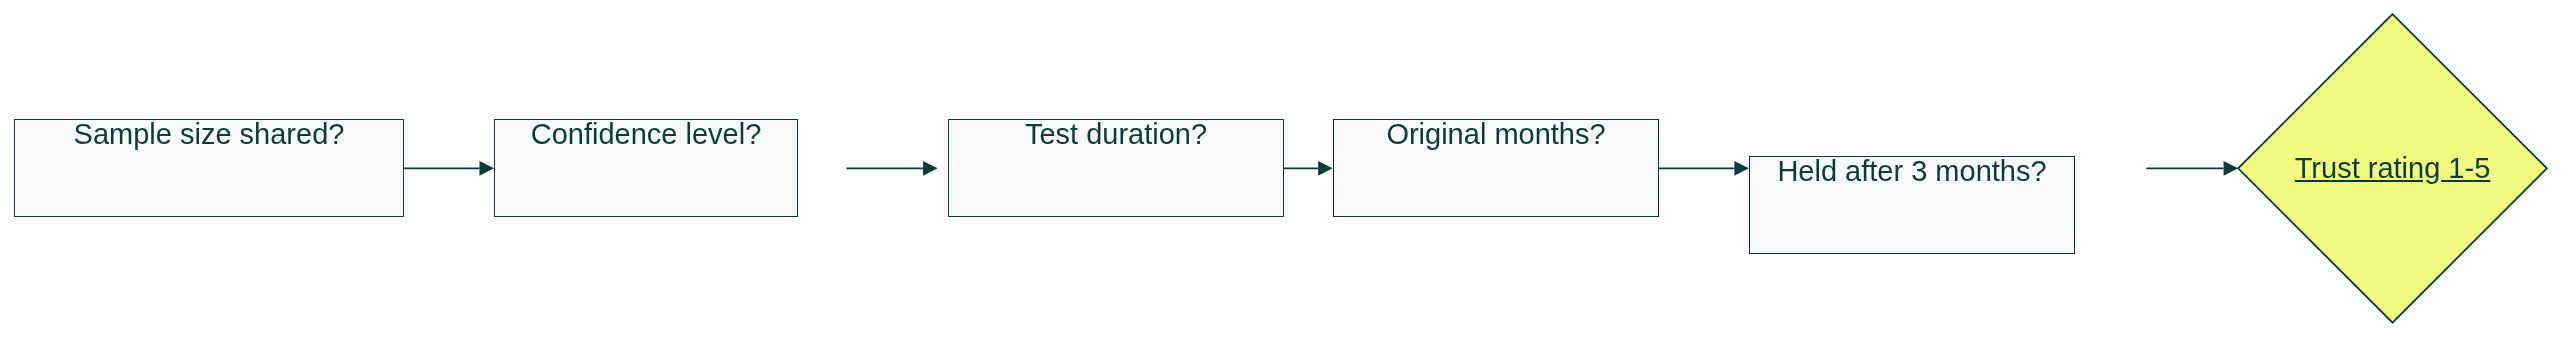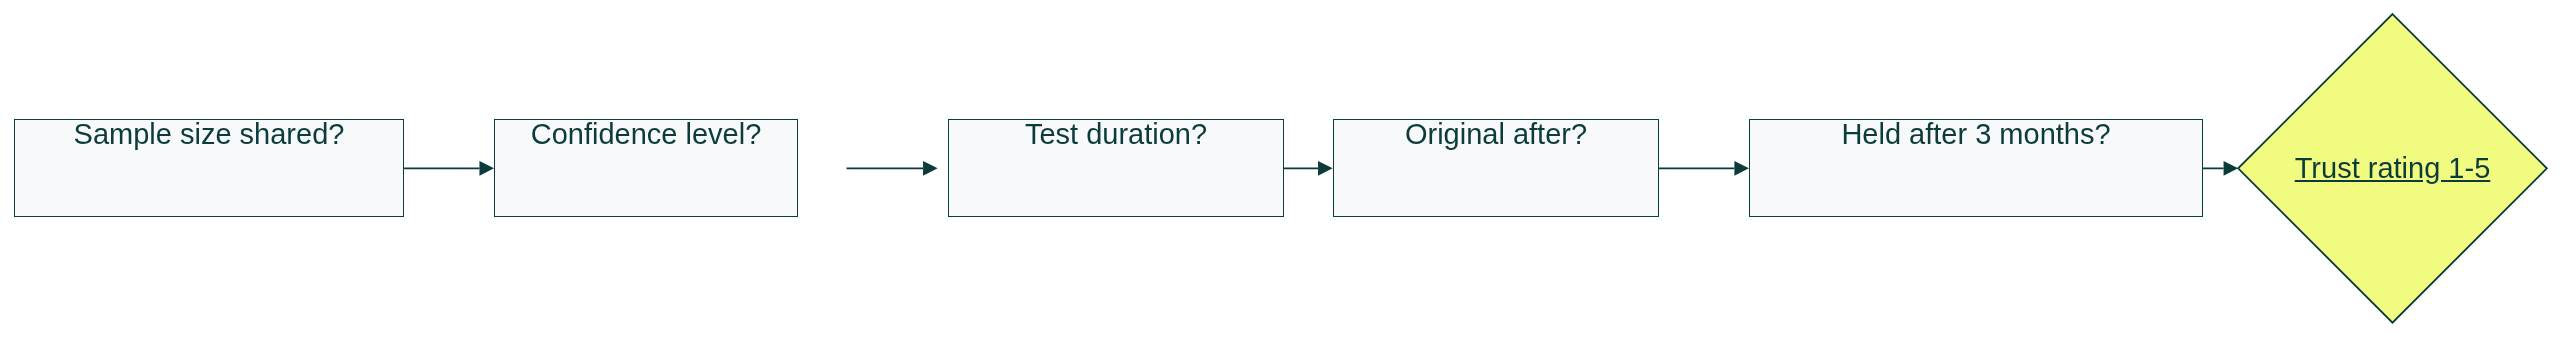--- a/index.html
+++ b/index.html
@@ -34,21 +34,21 @@
   .node-label {
     color: #0B3B3B;
     font-size: 29px;
     line-height: 1;
     white-space: nowrap;
   }
   #n1 { left: 14px;   width: 390px; }
   #n2 { left: 494px;  width: 304px; }
   #n3 { left: 938px; width: 336px; margin-left: 10px; }
   #n4 { left: 1333px; width: 326px; }
-  #n5 { left: 1749px; width: 454px; }
+  #n5 { left: 1749px; width: 326px; margin-top: 37px; }
   .diamond-label {
     position: absolute;
     left: 2238px;
     width: 309px;
     top: 154px;
     height: 29px;
     display: flex;
     align-items: center;
     justify-content: center;
     color: #0B3B3B;
@@ -85,19 +85,19 @@
 <div class="node-box" id="n1">
   <span class="node-label">Sample size shared?</span>
 </div>
 <div class="node-box" id="n2">
   <span class="node-label">Confidence level?</span>
 </div>
 <div class="node-box" id="n3">
   <span class="node-label">Test duration?</span>
 </div>
 <div class="node-box" id="n4">
-  <span class="node-label">Original after?</span>
+  <span class="node-label">Original months?</span>
 </div>
 <div class="node-box" id="n5">
   <span class="node-label">Held after 3 months?</span>
 </div>
 <div class="diamond-label">Trust rating 1-5</div>
 
 
 </body></html>

